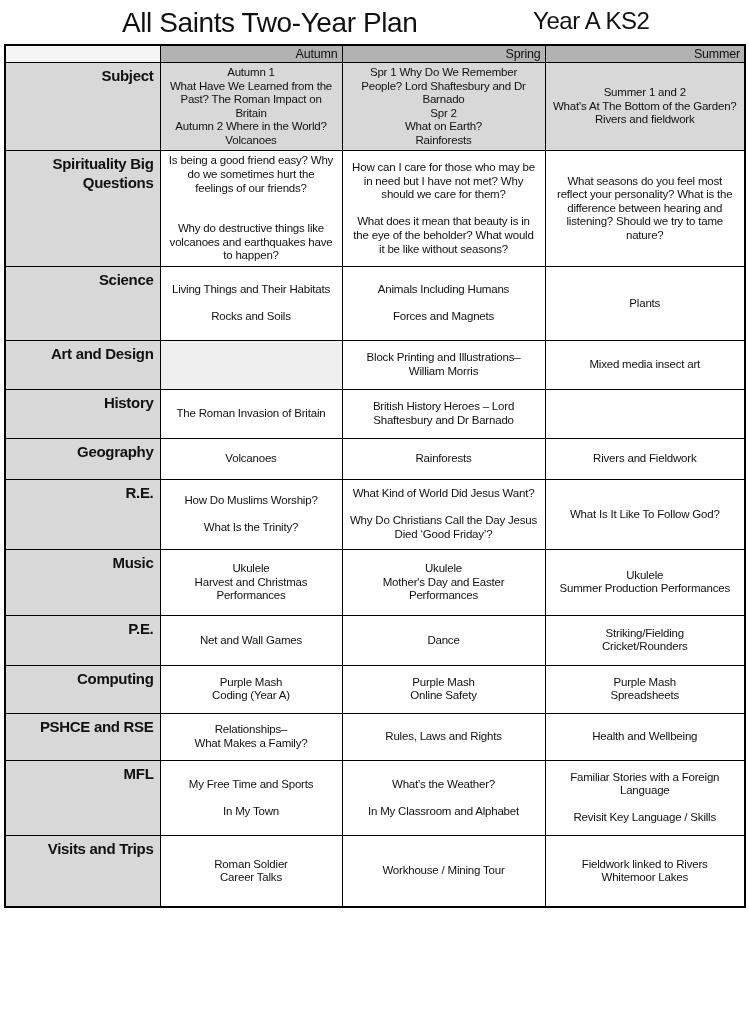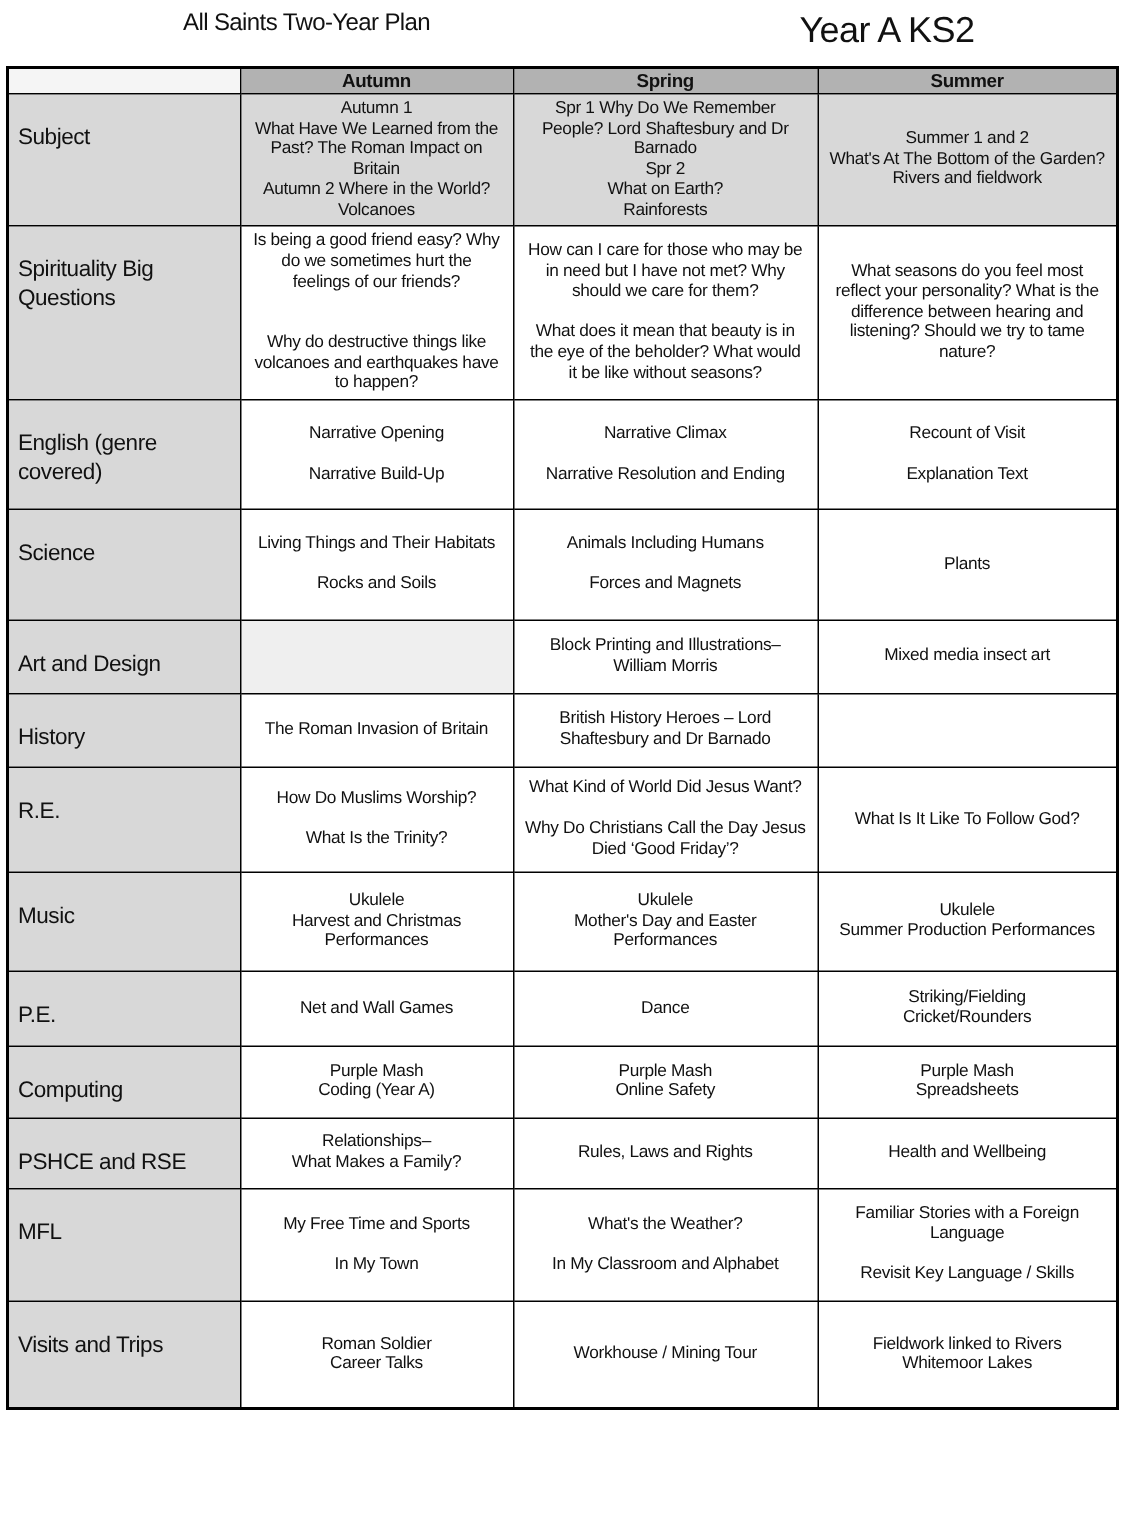--- a/index.html
+++ b/index.html
@@ -12,21 +12,21 @@
   body { position: relative; height: 1024px; overflow: hidden; }
 
   .titlebar {
     position: relative;
     height: 44px;
   }
   .title-left {
     position: absolute;
     left: 122px;
     top: 7px;
-    font-size: 16px;
+    font-size: 28px;
     letter-spacing: -0.4px;
     white-space: nowrap;
   }
   .title-right {
     position: absolute;
     left: 533px;
     top: 7px;
     font-size: 24px;
     letter-spacing: -0.4px;
     white-space: nowrap;
@@ -47,36 +47,36 @@
   table.plan th, table.plan td {
     border: 1px solid #000;
     vertical-align: middle;
     overflow: hidden;
   }
 
   
   thead th {
     background: var(--header-gray, #b2b2b2);
     font-size: 12.5px;
-    font-weight: 700;
-    text-align: center;
+    font-weight: 400;
+    text-align: right;
     padding: 1px 4px;
     height: 17px;
     letter-spacing: -0.2px;
   }
   thead th.corner { background: #f5f5f5; }
 
   
   tbody th.row-label {
     background: var(--label-gray, #d8d8d8);
-    font-weight: 400;
+    font-weight: 700;
     font-size: 15px;
-    text-align: left;
+    text-align: right;
     vertical-align: top;
-    padding: 20px 6px 2px 6px;
+    padding: 4px 6px 2px 6px;
     letter-spacing: -0.3px;
     line-height: 1.25;
   }
 
   tbody td {
     background: #ffffff;
     font-size: 11.5px;
     text-align: center;
     padding: 3px 7px;
     white-space: pre-line;
@@ -127,32 +127,20 @@
         <th class="row-label">Spirituality Big Questions</th>
         <td>Is being a good friend easy? Why do we sometimes hurt the feelings of our friends?
 
 
 Why do destructive things like volcanoes and earthquakes have to happen?</td>
         <td>How can I care for those who may be in need but I have not met? Why should we care for them?
 
 What does it mean that beauty is in the eye of the beholder? What would it be like without seasons?</td>
         <td>What seasons do you feel most reflect your personality? What is the difference between hearing and listening? Should we try to tame nature?</td>
       </tr>
-      <tr style="height: 73px;">
-        <th class="row-label">English (genre covered)</th>
-        <td>Narrative Opening
-
-Narrative Build-Up</td>
-        <td>Narrative Climax
-
-Narrative Resolution and Ending</td>
-        <td>Recount of Visit
-
-Explanation Text</td>
-      </tr>
       <tr style="height: 74px;">
         <th class="row-label">Science</th>
         <td>Living Things and Their Habitats
 
 Rocks and Soils</td>
         <td>Animals Including Humans
 
 Forces and Magnets</td>
         <td>Plants</td>
       </tr>
@@ -160,20 +148,26 @@
         <th class="row-label">Art and Design</th>
         <td class="shaded"></td>
         <td>Block Printing and Illustrations– William Morris</td>
         <td>Mixed media insect art</td>
       </tr>
       <tr style="height: 49px;">
         <th class="row-label">History</th>
         <td>The Roman Invasion of Britain</td>
         <td>British History Heroes – Lord Shaftesbury and Dr Barnado</td>
         <td></td>
+      </tr>
+      <tr style="height: 41px;">
+        <th class="row-label">Geography</th>
+        <td>Volcanoes</td>
+        <td>Rainforests</td>
+        <td>Rivers and Fieldwork</td>
       </tr>
       <tr style="height: 70px;">
         <th class="row-label">R.E.</th>
         <td>How Do Muslims Worship?
 
 What Is the Trinity?</td>
         <td>What Kind of World Did Jesus Want?
 
 Why Do Christians Call the Day Jesus Died ‘Good Friday’?</td>
         <td>What Is It Like To Follow God?</td>

